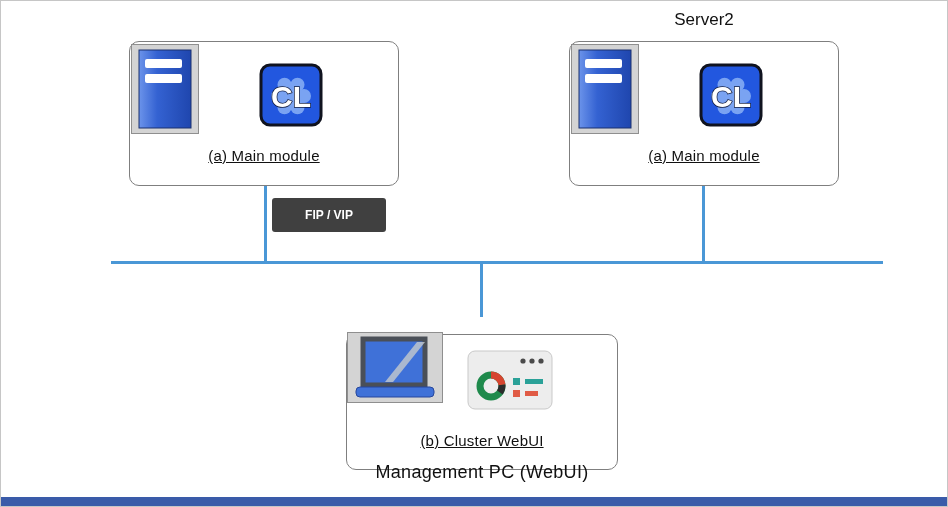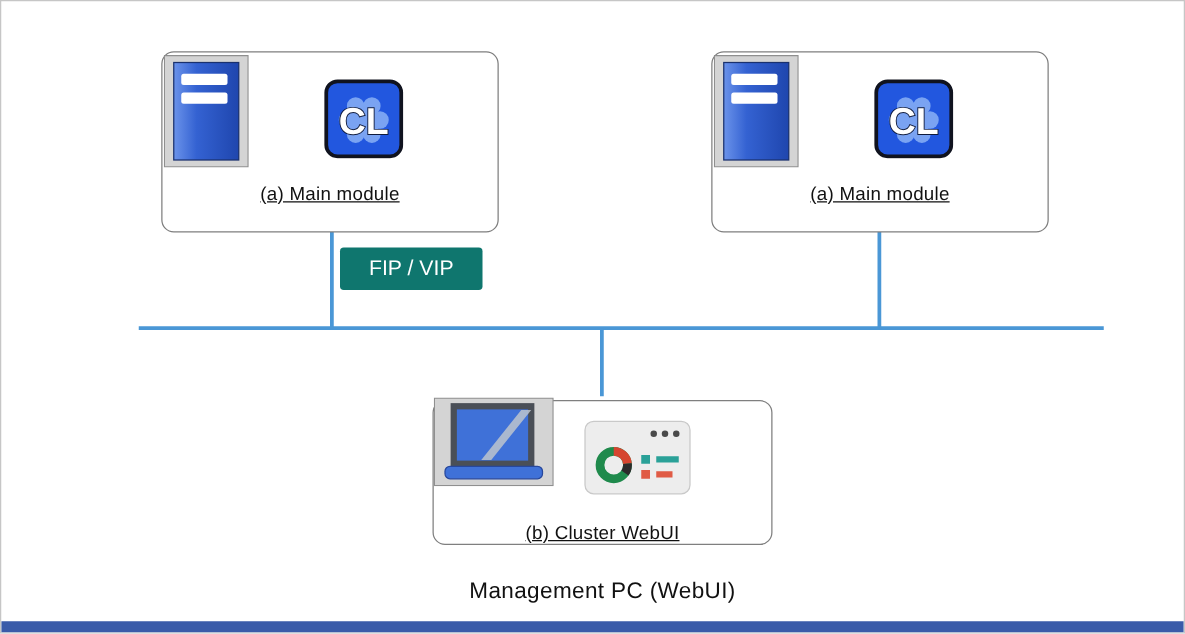--- a/index.html
+++ b/index.html
@@ -37,28 +37,29 @@
     left: 0;
     width: 100%;
     text-align: center;
     font-size: 15px;
     letter-spacing: 0.2px;
     text-decoration: underline;
   }
 
   .badge {
     position: absolute;
-    background: #0f766e;
+    background: #404040;
     color: #ffffff;
-    font-size: 17px;
+    font-size: 12px;
     display: flex;
     align-items: center;
     justify-content: center;
     border-radius: 3px;
     z-index: 4;
+    font-weight: bold;
   }
 
   .hline, .vline { position: absolute; background: #4a97d6; z-index: 1; }
 
   .caption {
     position: absolute;
     text-align: center;
     font-size: 18px;
     letter-spacing: 0.3px;
     z-index: 2;
@@ -117,20 +118,21 @@
         </g>
         <text x="32" y="44" text-anchor="middle" font-family="Liberation Sans, sans-serif" font-size="30" font-weight="bold" fill="#ffffff" stroke="#101b3c" stroke-width="1.5" paint-order="stroke">CL</text>
       </svg>
     </span>
 
     <div class="module-label" style="top:105px;">(a) Main module</div>
   </div>
 
   <div class="badge" style="left:271px; top:197px; width:114px; height:34px;">FIP / VIP</div>
 
+  <div class="server-title" style="left:568px; top:9px; width:270px;">Server2</div>
 
   <div class="node-box" style="left:568px; top:40px; width:270px; height:145px;">
 
     <span class="icon-abs" style="left:1px; top:2px;">
       <svg width="68" height="90" viewBox="0 0 68 90">
         <defs>
           <linearGradient id="srvg2" x1="0" y1="0" x2="1" y2="0">
             <stop offset="0" stop-color="#6b93ea"></stop>
             <stop offset="0.35" stop-color="#3462d2"></stop>
             <stop offset="1" stop-color="#1f46ae"></stop>
@@ -155,21 +157,21 @@
           <circle cx="25.5" cy="21.7" r="7"></circle>
           <circle cx="38.5" cy="21.7" r="7"></circle>
         </g>
         <text x="32" y="44" text-anchor="middle" font-family="Liberation Sans, sans-serif" font-size="30" font-weight="bold" fill="#ffffff" stroke="#101b3c" stroke-width="1.5" paint-order="stroke">CL</text>
       </svg>
     </span>
 
     <div class="module-label" style="top:105px;">(a) Main module</div>
   </div>
 
-  <div class="node-box" style="left:345px; top:319px; width:272px; height:116px;">
+  <div class="node-box" style="left:345px; top:333px; width:272px; height:136px;">
 
     <span class="icon-abs" style="left:0px; top:-3px;">
       <svg width="96" height="71" viewBox="0 0 96 71">
         <rect x="0.5" y="0.5" width="95" height="70" fill="#d4d4d4" stroke="#8f8f8f"></rect>
         <rect x="16" y="7" width="62" height="46" fill="#3f71d8" stroke="#4a4f57" stroke-width="5"></rect>
         <polygon points="38,50 70,10 78,10 46,50" fill="#bdc4ce" opacity="0.85"></polygon>
         <rect x="9" y="55" width="78" height="10" rx="4" fill="#3f71d8" stroke="#27479c"></rect>
       </svg>
     </span>
 

